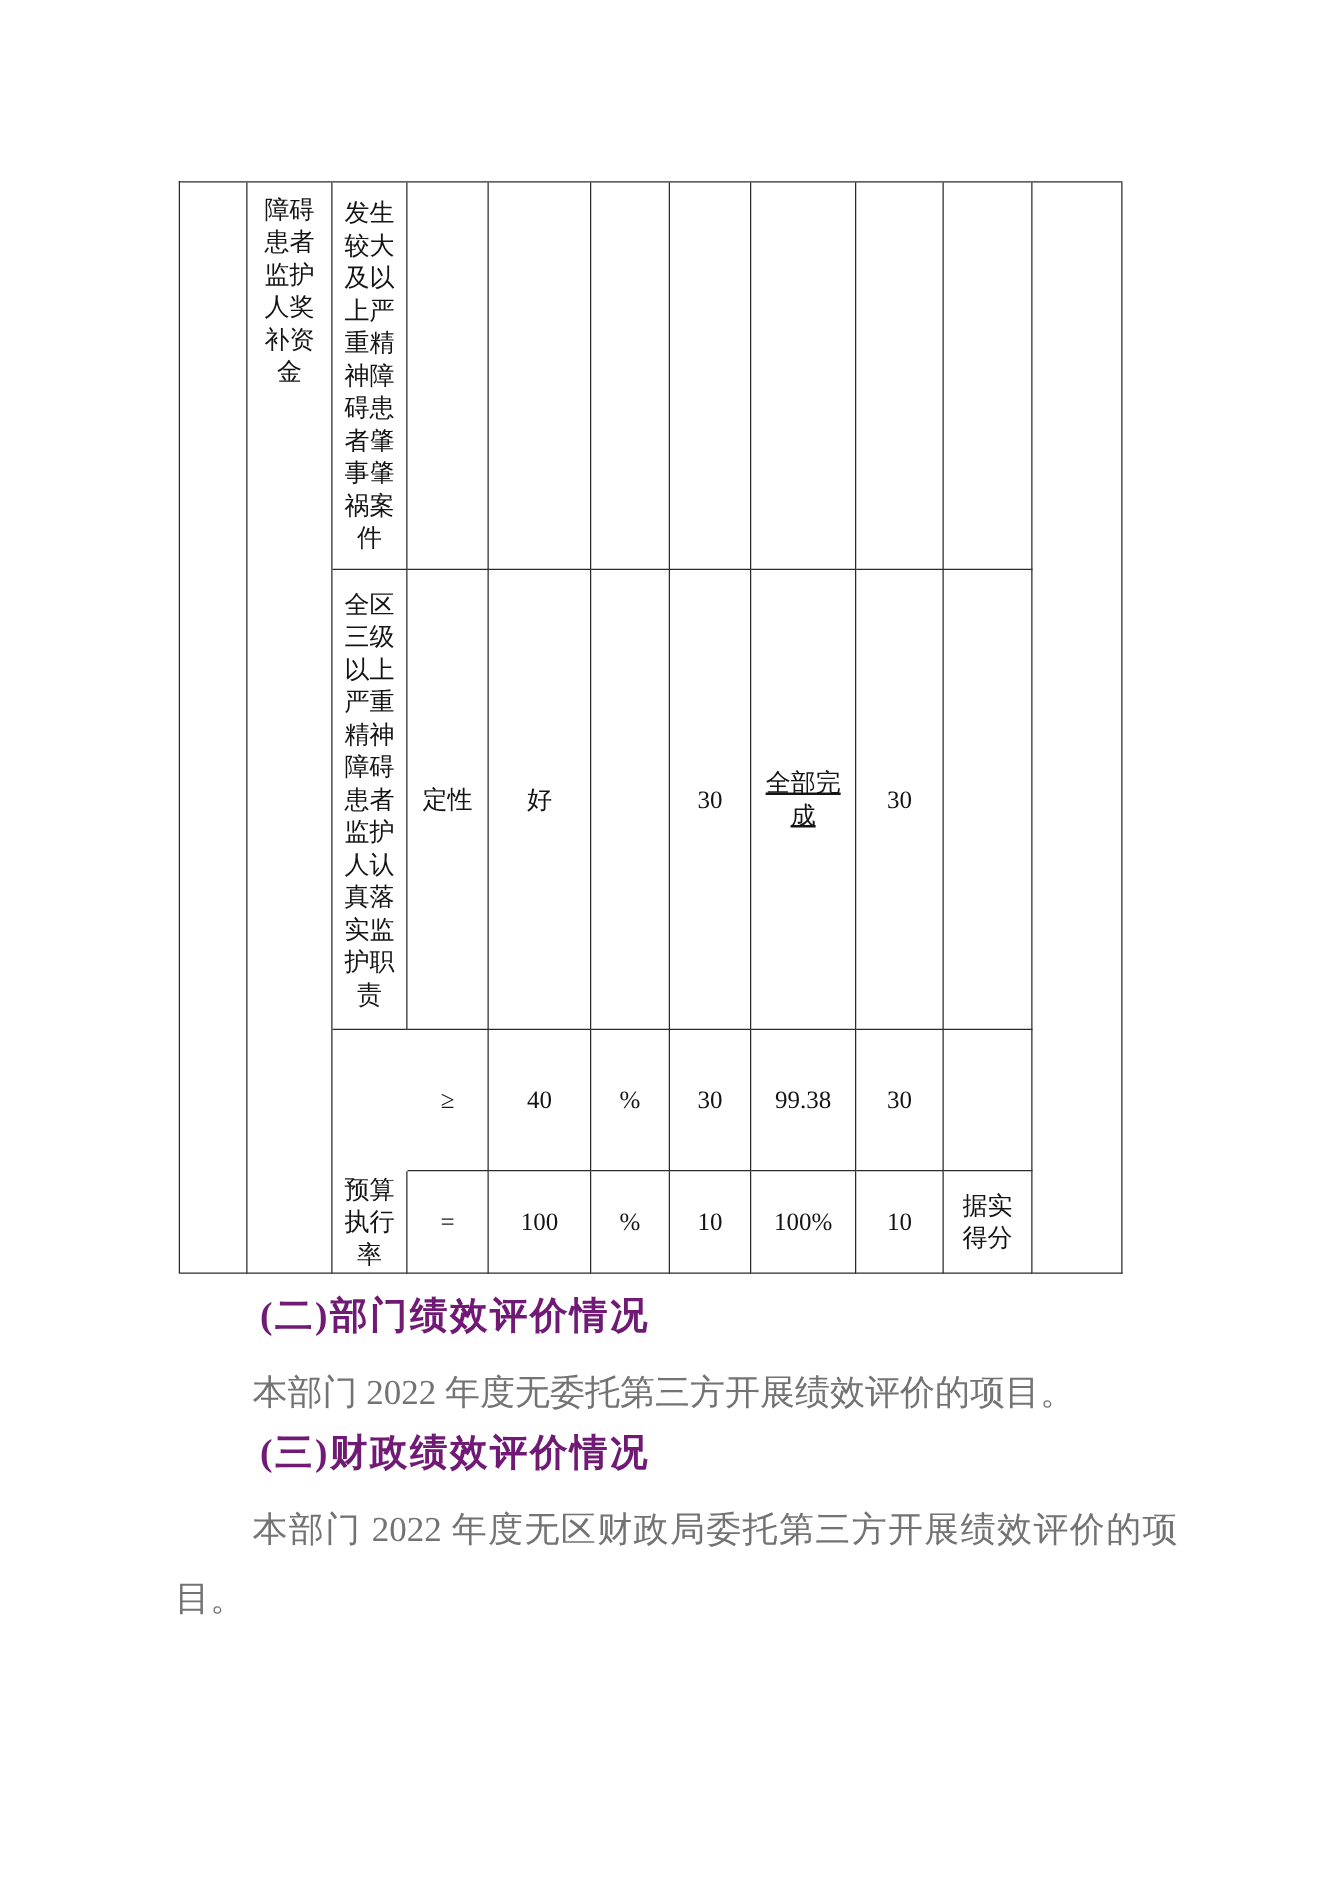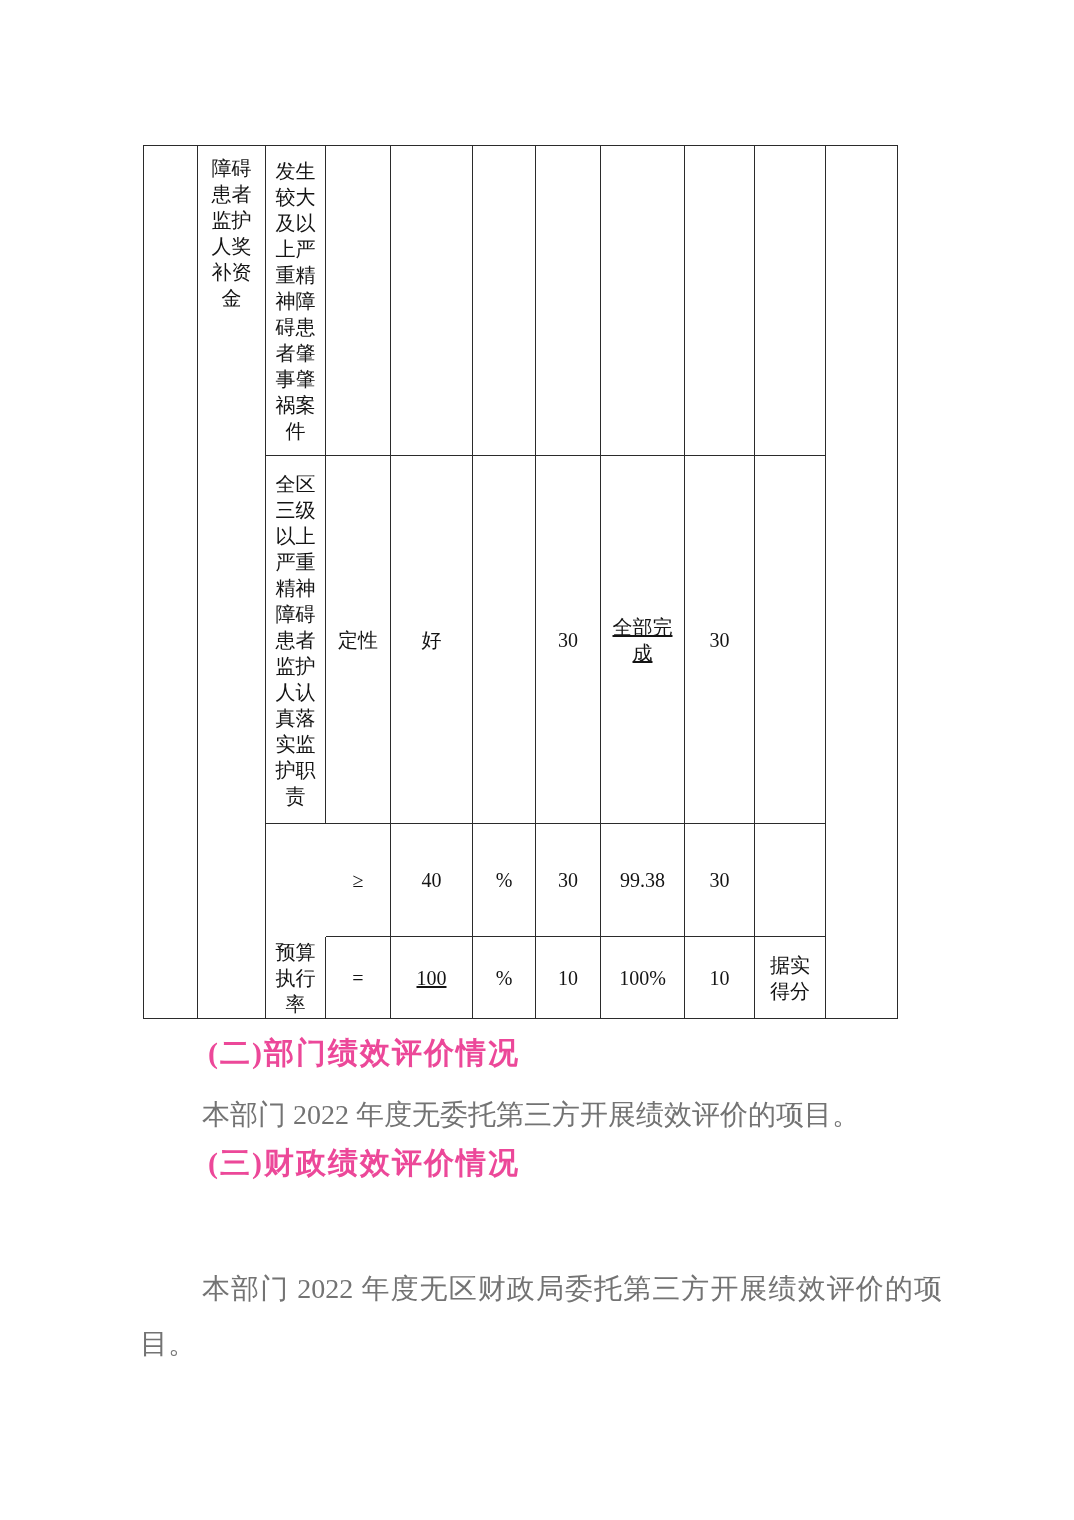--- a/index.html
+++ b/index.html
@@ -21,32 +21,32 @@
     display:flex;align-items:center;justify-content:center;
     text-align:center;font-size:20px;line-height:26px;
     padding:2px 7px;word-break:break-all;overflow:hidden;
   }
   .cell.top-align{align-items:flex-start;padding-top:9px;}
   .span-all{grid-row:1/5;}
   .col1{grid-column:1;} .col2{grid-column:2;} .col11{grid-column:11;}
   
   .sec-heading{
     position:absolute;left:208px;width:760px;
-    font-size:30px;line-height:40px;font-weight:700;color:#ec4899;
+    font-size:30px;line-height:40px;font-weight:700;color:#701a75;
     letter-spacing:2px;white-space:nowrap;
   }
   .sec-body{
     position:absolute;left:140px;
     font-size:28px;line-height:55px;color:#737373;
     text-indent:62px;text-align:justify;word-break:break-all;
   }
   .h-2{top:1033px;}
   .b-2{top:1087px;width:864px;}
   .h-3{top:1143px;}
-  .b-3{top:1261px;width:802px;}
+  .b-3{top:1197px;width:802px;}
 </style>
 </head>
 <body>
 
 <div class="page">
 
   <div class="ptable">
 
     <div class="cell col1 span-all"></div>
     <div class="cell col2 span-all top-align">障碍患者监护人奖补资金</div>
@@ -72,21 +72,21 @@
     <div class="cell" style="grid-column:4;grid-row:3;">≥</div>
     <div class="cell" style="grid-column:5;grid-row:3;">40</div>
     <div class="cell" style="grid-column:6;grid-row:3;">%</div>
     <div class="cell" style="grid-column:7;grid-row:3;">30</div>
     <div class="cell" style="grid-column:8;grid-row:3;">99.38</div>
     <div class="cell" style="grid-column:9;grid-row:3;">30</div>
     <div class="cell" style="grid-column:10;grid-row:3;"></div>
 
     <div class="cell" style="grid-column:3;grid-row:4;font-family:Liberation Serif, serif;">预算执行率</div>
     <div class="cell" style="grid-column:4;grid-row:4;">=</div>
-    <div class="cell" style="grid-column:5;grid-row:4;text-decoration:underline;">100</div>
+    <div class="cell" style="grid-column:5;grid-row:4;">100</div>
     <div class="cell" style="grid-column:6;grid-row:4;">%</div>
     <div class="cell" style="grid-column:7;grid-row:4;">10</div>
     <div class="cell" style="grid-column:8;grid-row:4;">100%</div>
     <div class="cell" style="grid-column:9;grid-row:4;">10</div>
     <div class="cell" style="grid-column:10;grid-row:4;">据实得分</div>
 
     <div class="cell col11 span-all"></div>
   </div>
 
   <div class="sec-heading h-2">(二)部门绩效评价情况</div>

